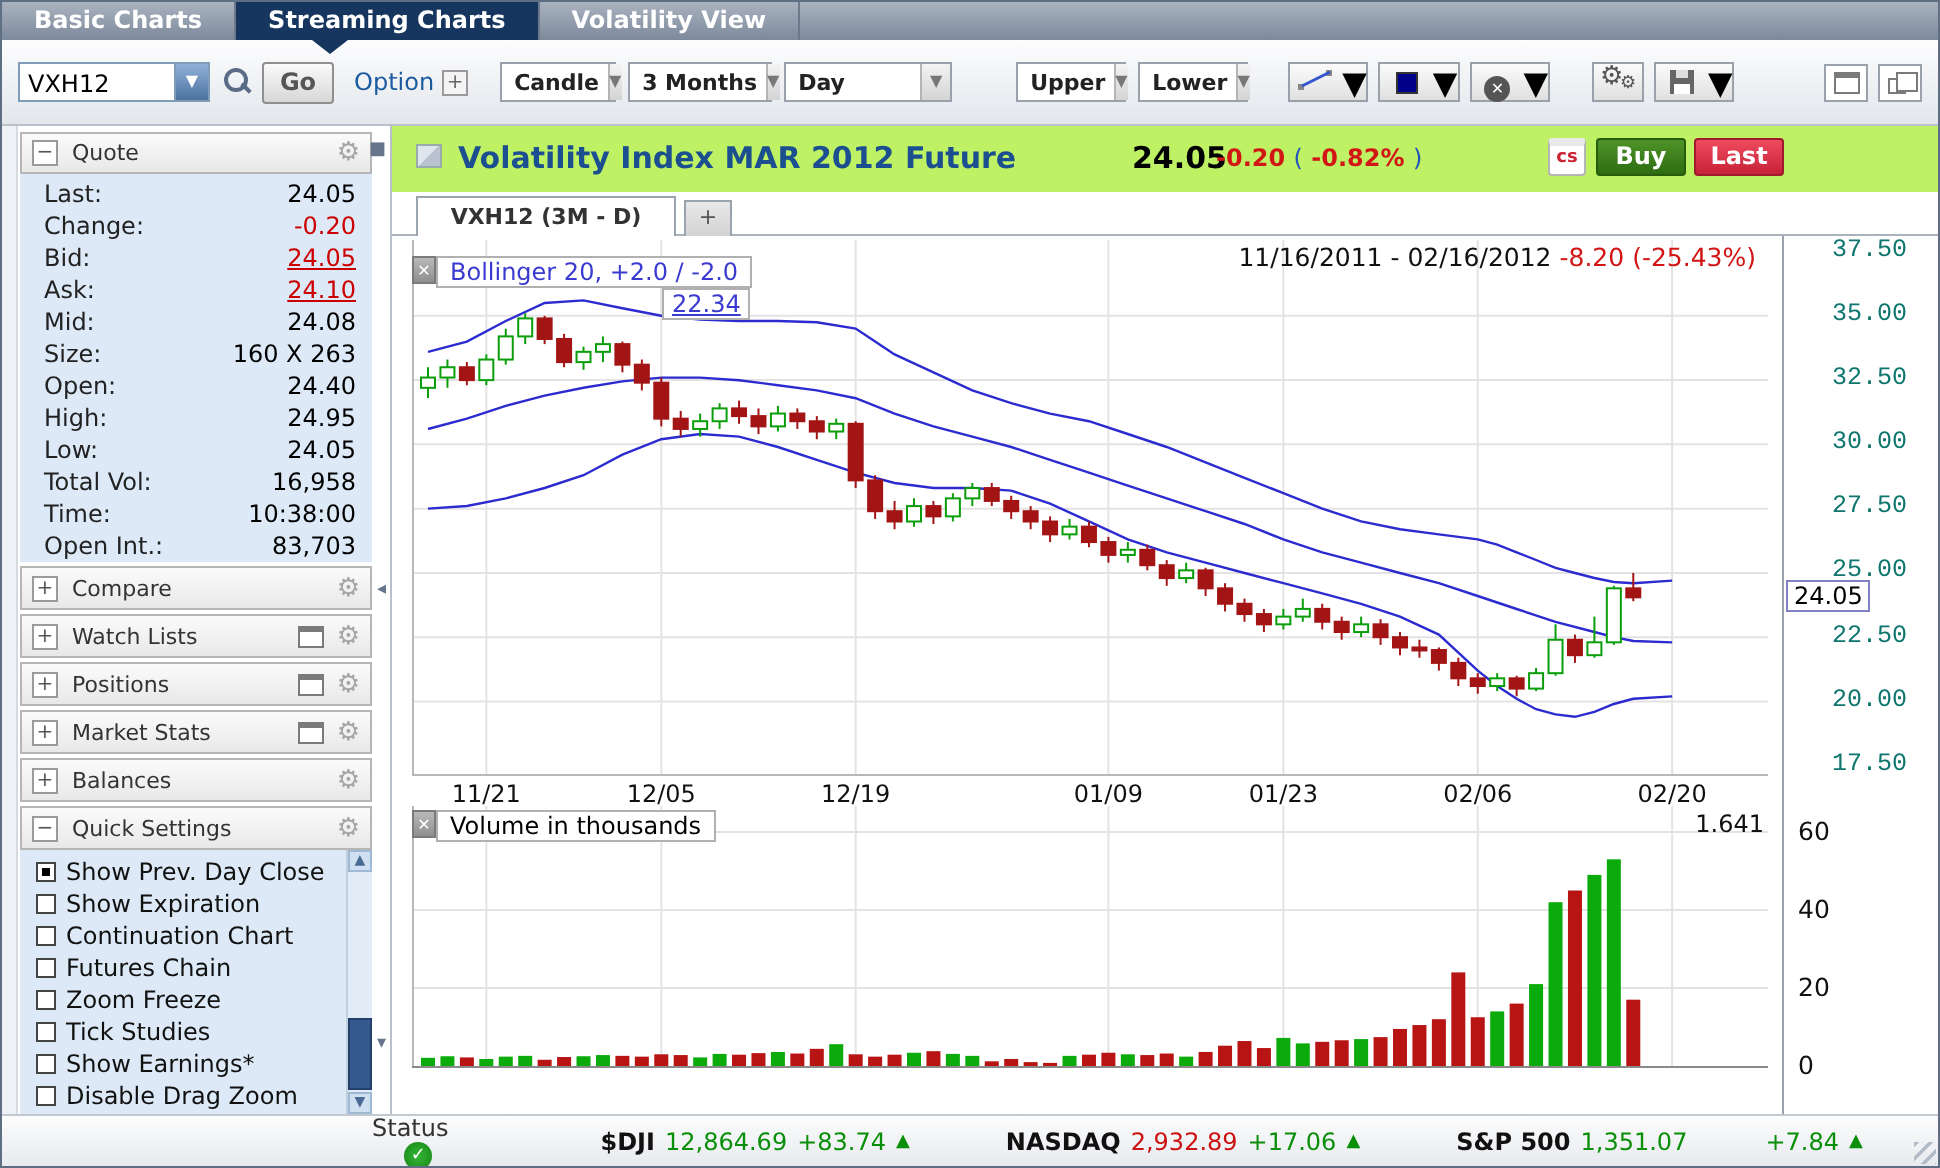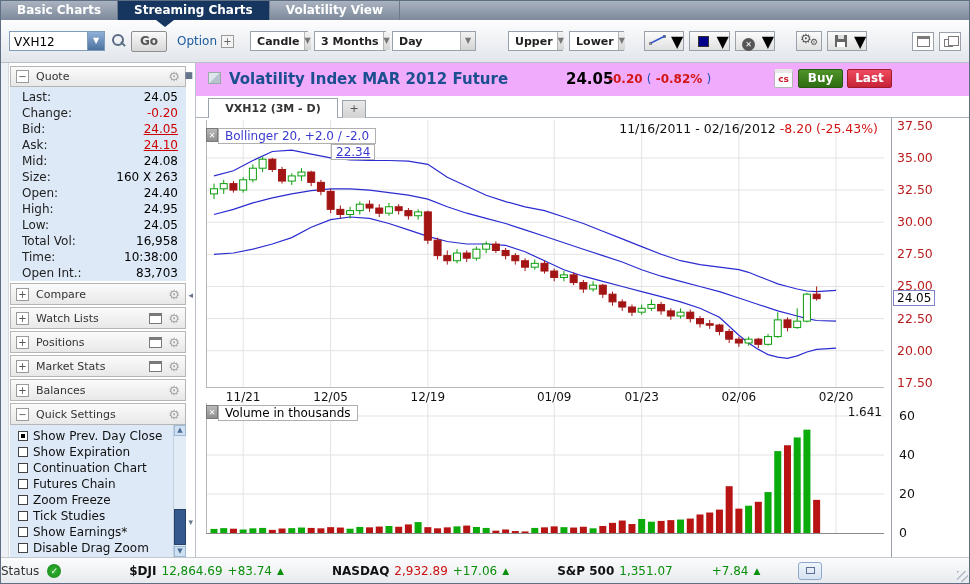--- a/index.html
+++ b/index.html
@@ -37,21 +37,21 @@
   .right-icons { margin-left:auto; display:flex; gap:5px; }
   .icon-btn { width:22px; height:19px; border:1px solid #9aa1ab; background:#fff; display:flex; align-items:center; justify-content:center; }
   .mini-window { display:inline-block; width:13px; height:11px; border:1px solid #7a7a7a; border-top:3px solid #7a7a7a; background:#fff; }
   .cascade { position:relative; width:9px; height:8px; border:1px solid #7a7a7a; background:#fff; margin:3px 3px 0 0; }
   .cascade::after { content:""; position:absolute; top:-4px; left:3px; width:9px; height:8px; border:1px solid #7a7a7a; background:#fff; }
   .floppy { display:inline-block; width:12px; height:12px; background:#666; position:relative; }
   .floppy::after { content:""; position:absolute; left:2px; bottom:0; width:8px; height:5px; background:#fff; }
   .floppy::before { content:""; position:absolute; left:3px; top:0; width:6px; height:4px; background:#ddd; }
 
   
-  .title-row { position:absolute; top:62px; left:195px; right:0; height:33px; background:#f0abfc;text-decoration:underline; }
+  .title-row { position:absolute; top:62px; left:195px; right:0; height:33px; background:#bef264;text-decoration:underline; }
   .chart-ico { position:absolute; left:12px; top:9px; width:13px; height:12px; border:1px solid #9aa; background:linear-gradient(135deg,#dfe5ec 50%,#b9c3cf 50%); }
   .main-title { position:absolute; left:33px; top:7px; font-size:15px; font-weight:bold; color:#1c4f8f; }
   .big-last { position:absolute; left:370px; top:7px; font-size:15px; font-weight:bold; color:#000; }
   .chg-wrap { position:absolute; left:412px; top:9px; font-size:12px; font-weight:bold; color:#d21515; }
   .chg-wrap .paren { color:#2255bb; font-weight:normal; }
   .cs-btn { position:absolute; left:578px; top:6px; width:19px; height:19px; border:1px solid #b5b5b5; border-radius:2px; background:#fff; border-top:4px solid #e8e8e8; color:#cc2233; font-weight:bold; font-size:9px; text-align:center; line-height:13px; }
   .buy-btn { position:absolute; left:602px; top:6px; width:45px; height:19px; border:1px solid #275c0e; border-radius:2px; background:linear-gradient(#4e9428,#2f6c12); color:#fff; font-size:12px; font-weight:bold; text-align:center; line-height:17px; }
   .sell-btn { position:absolute; left:651px; top:6px; width:45px; height:19px; border:1px solid #9e1a2c; border-radius:2px; background:linear-gradient(#ef4a5e,#c62338); color:#fff; font-size:12px; font-weight:bold; text-align:center; line-height:17px; }
 
   
@@ -96,27 +96,27 @@
   .label-box { border:1px solid #b0b0b0; background:#fff; font-size:12px; padding:0 6px; line-height:14px; white-space:nowrap; }
   .label-box.blue { color:#3a3ad0; }
   .study-val { position:absolute; left:125px; top:24px; border:1px solid #b0b0b0; background:#fff; color:#3a3ad0; font-size:12px; padding:0 4px; text-decoration:underline; }
   .range-label { position:absolute; right:6px; top:1px; font-size:12.5px; color:#111; white-space:nowrap; }
   .range-label .neg { color:#d21515; }
   .vol-title { position:absolute; left:0; top:2px; display:flex; }
   .vol-scale { position:absolute; right:2px; top:2px; font-size:12px; color:#111; }
 
   
   .axis-col { position:absolute; top:117px; left:890px; right:0; bottom:26px; background:#fff; border-left:1px solid #9aa1ab; }
-  .ytick { position:absolute; left:5px; font-size:12.5px; color:#b91c1c; }
+  .ytick { position:absolute; left:24px; font-size:12.5px; color:#0f766e;font-family:Liberation Mono, monospace; }
   .cur-price { position:absolute; left:1px; border:1px solid #8181c8; background:#fff; font-size:12px; padding:0 3px; color:#000; }
   .vtick { position:absolute; left:7px; font-size:12.5px; color:#111; }
 
   
   .statusbar { position:absolute; left:0; right:0; bottom:0; height:26px; background:linear-gradient(#fcfcfd,#e7eaee); border-top:1px solid #c3c9d1; display:flex; align-items:center; font-size:12px; }
-  .status-group { display:flex; align-items:center; }
+  .status-group { margin-left:185px; display:flex; align-items:center;flex-direction:column; }
   .status-lbl { color:#333; margin-right:8px; }
   .check { width:14px; height:14px; border-radius:50%; background:radial-gradient(#35b535,#158515); color:#fff; font-size:9px; font-weight:bold; text-align:center; line-height:14px; }
   .idx-group { display:flex; align-items:center; gap:5px; white-space:nowrap; }
   .idx-name { font-weight:bold; color:#111; }
   .tri { font-size:9px; }
   .zoom-btns { display:flex; gap:3px; margin-left:38px; }
   .zbtn { width:24px; height:18px; border:1px solid #8fa8cc; border-radius:3px; background:linear-gradient(#f0f5fb,#d5e2f1); display:flex; align-items:center; justify-content:center; position:relative; }
   .rect-ico { width:9px; height:7px; border:1px solid #5a6f94; }
   .grip { position:absolute; right:1px; bottom:1px; width:11px; height:11px; background:repeating-linear-gradient(135deg,#b4bcc8 0 2px,transparent 2px 5px); }
 </style>

